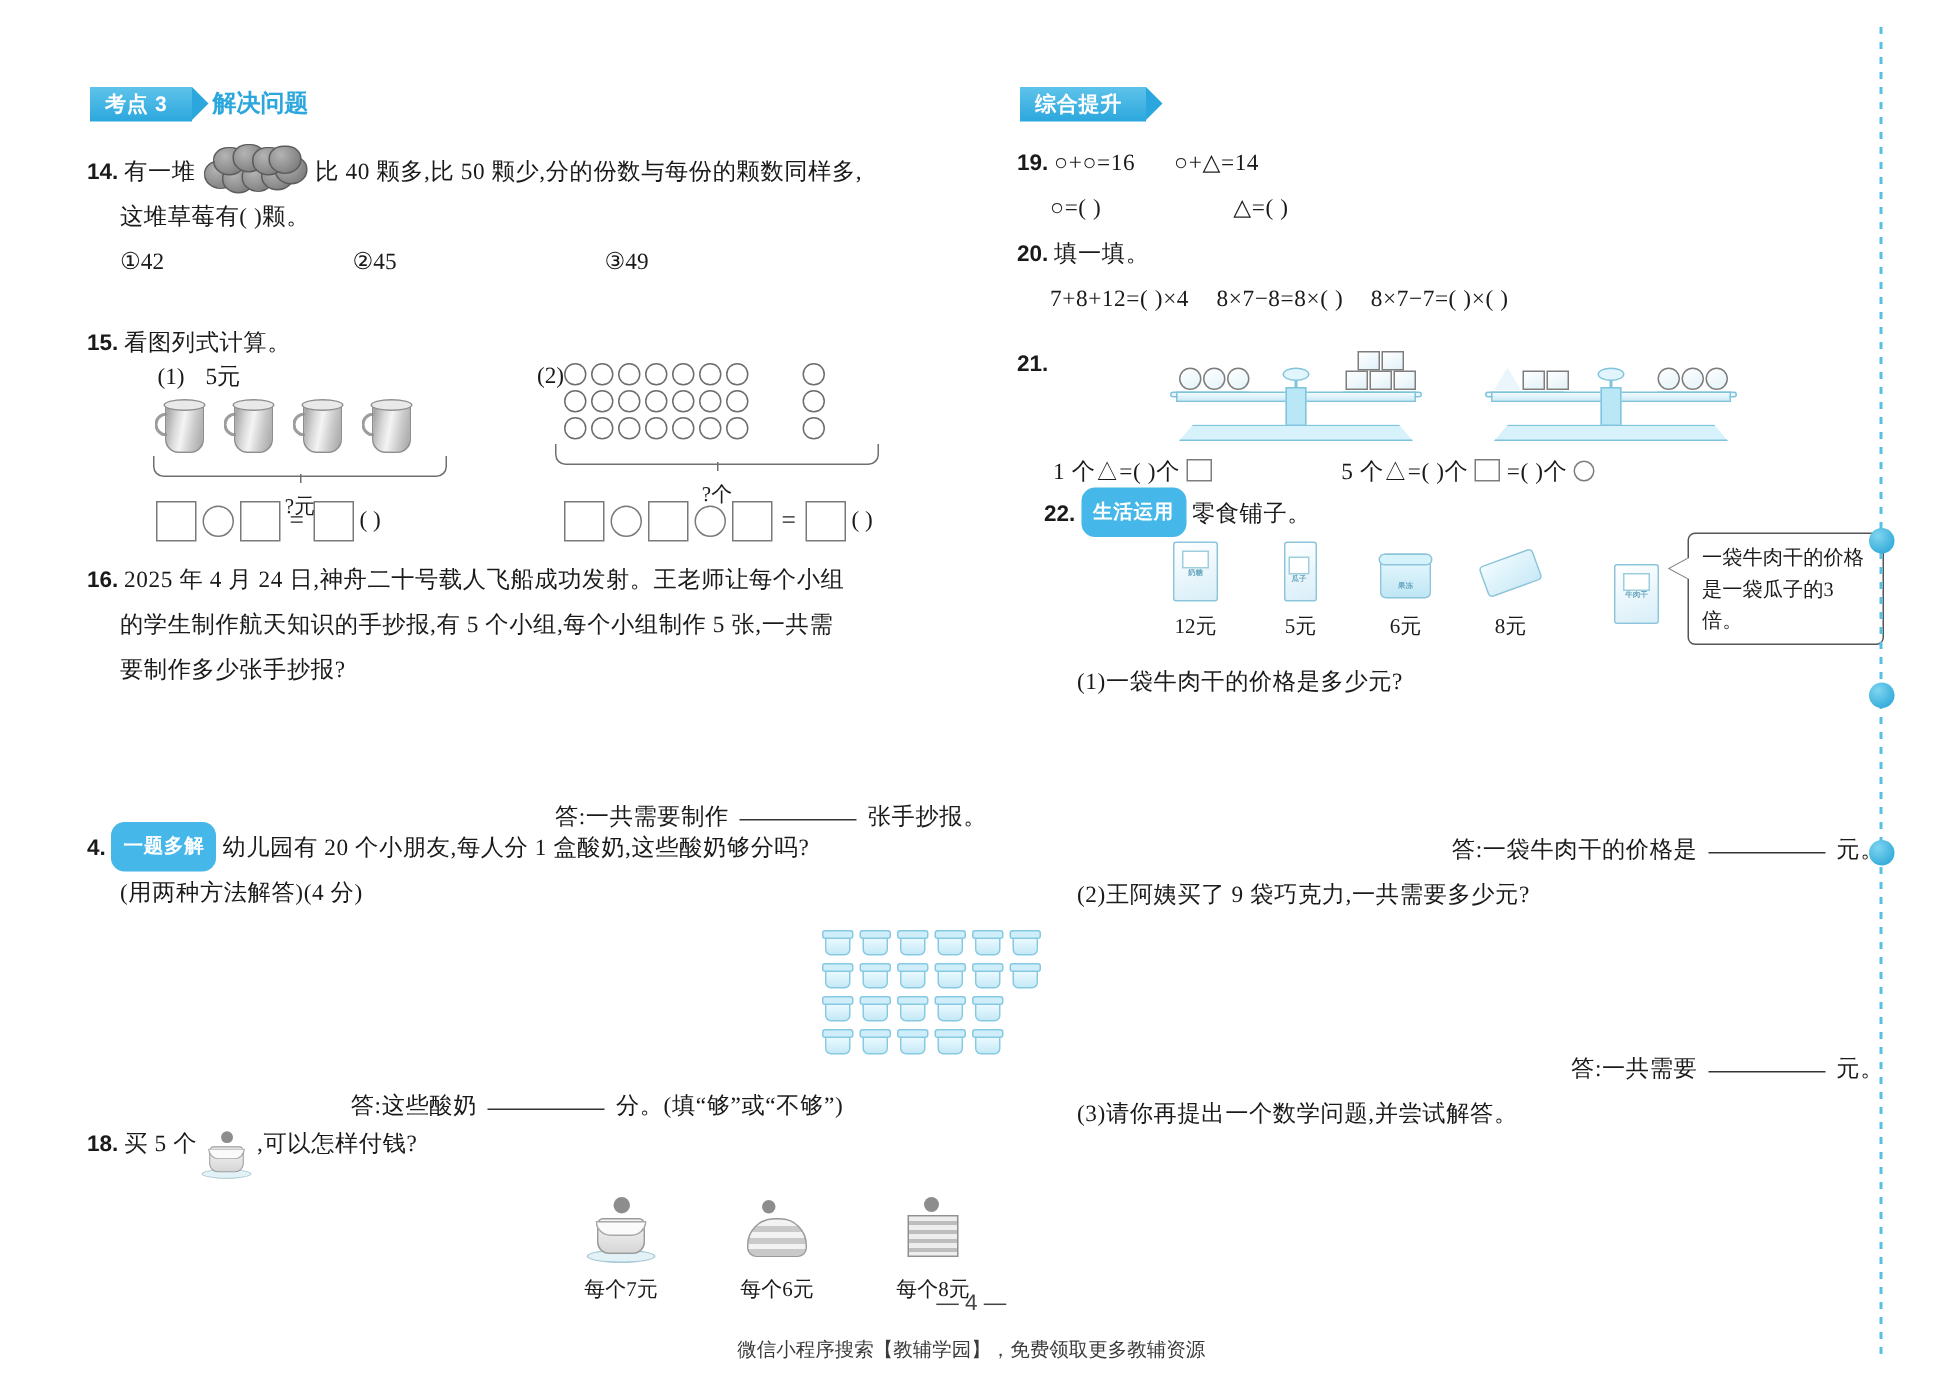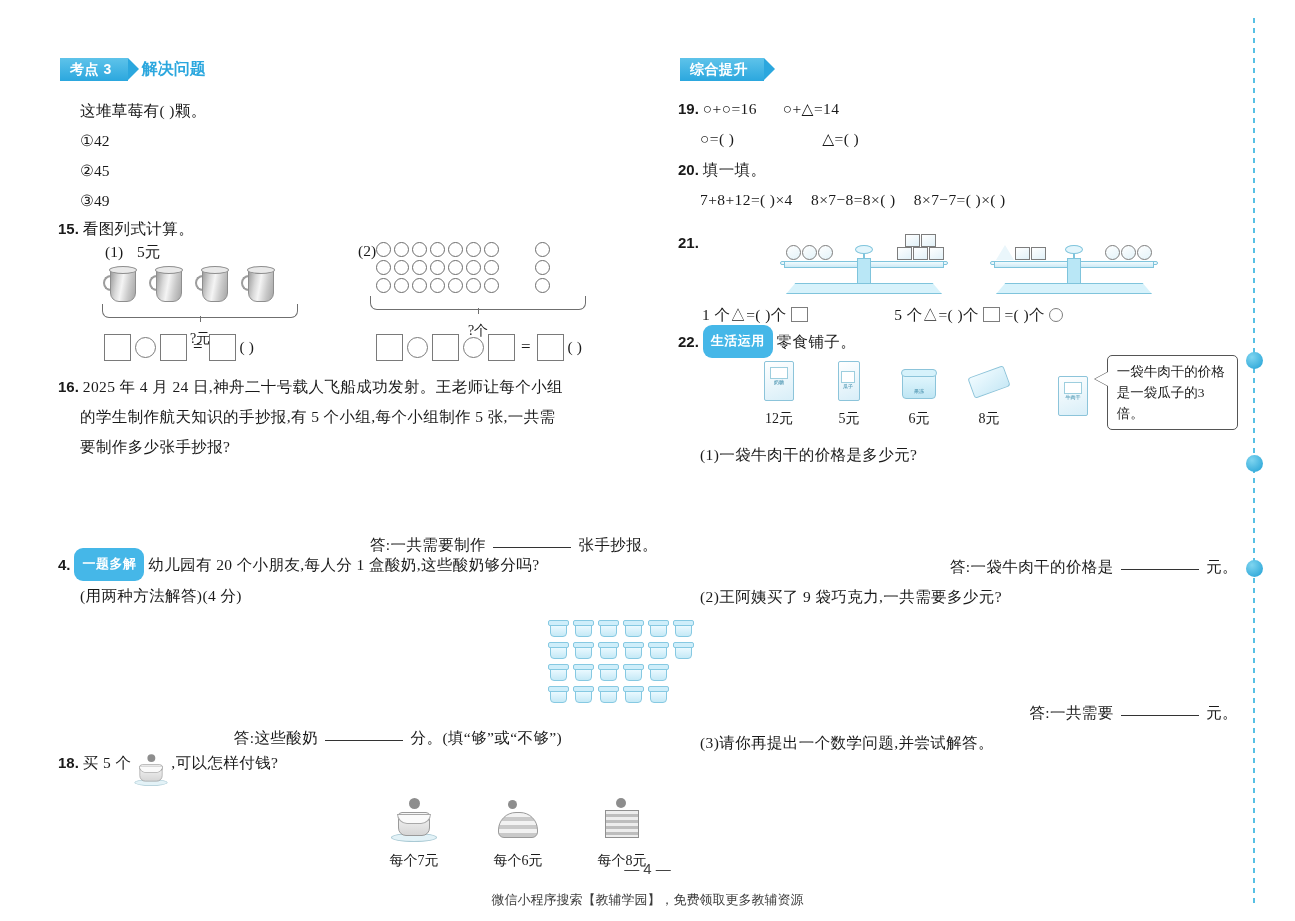--- a/index.html
+++ b/index.html
@@ -56,21 +56,21 @@
   
   .q { position:absolute; font-size:15.5px; line-height:30px; }
   .qn { font-weight:bold; font-family:"Liberation Sans", sans-serif; font-size:15px; }
   .body-txt { letter-spacing:.4px; }
   .indent { margin-left:22px; }
 
   .fillline { display:inline-block; border-bottom:1px solid #333; width:78px; height:1px; vertical-align:2px; margin:0 3px; }
   .ans-right { text-align:right; }
 
   
-  .opts { display:flex; margin-left:22px;flex-direction:column; }
+  .opts { display:flex; margin-left:22px; }
   .opts span { display:inline-block; }
 
   
   .eqrow { display:flex; align-items:center; gap:4px; }
   .bx { width:27px; height:27px; border:1px solid #7a7a7a; display:inline-block; }
   .ov { width:21px; height:21px; border:1px solid #7a7a7a; border-radius:50%; display:inline-block; }
   .eqsign { font-size:17px; padding:0 2px; }
 
   
   .mug { width:34px; height:40px; position:relative; }
@@ -205,20 +205,32 @@
 <div class="page">
 
   <div class="col col-left">
 
     <div class="badge-wrap" style="position:absolute; top:58px; left:2px;">
       <span class="badge">考点 3</span>
       <span class="badge-title">解决问题</span>
     </div>
 
     <div class="q" style="top:96px; left:0; width:600px;">
+      <div>
+        <span class="qn">14.</span>
+        <span class="body-txt">有一堆</span>
+        <span class="berries">
+          <i style="left:2px;  top:11px;"></i><i style="left:14px; top:14px;"></i>
+          <i style="left:27px; top:13px;"></i><i style="left:40px; top:12px;"></i>
+          <i style="left:49px; top:8px;"></i><i style="left:8px;  top:2px;"></i>
+          <i style="left:21px; top:0px;"></i><i style="left:34px; top:2px;"></i>
+          <i style="left:45px; top:1px;"></i>
+        </span>
+        <span class="body-txt">比 40 颗多,比 50 颗少,分的份数与每份的颗数同样多,</span>
+      </div>
       <div class="indent body-txt">这堆草莓有(           )颗。</div>
       <div class="opts">
         <span style="width:155px;">①42</span>
         <span style="width:168px;">②45</span>
         <span>③49</span>
       </div>
     </div>
 
     <div class="q" style="top:214px; left:0; width:600px;">
       <div>
@@ -581,21 +593,21 @@
       <div class="body-txt" style="position:absolute; top:72px; left:24px;">
         <span>1 个△=(        )个</span>
         <span style="display:inline-block; width:17px; height:15px; border:1px solid #7d7d7d; vertical-align:-2px;"></span>
         <span style="margin-left:82px;">5 个△=(        )个</span>
         <span style="display:inline-block; width:17px; height:15px; border:1px solid #7d7d7d; vertical-align:-2px;"></span>
         <span>=(        )个</span>
         <span style="display:inline-block; width:14px; height:14px; border:1px solid #7d7d7d; border-radius:50%; vertical-align:-2px;"></span>
       </div>
     </div>
 
-    <div class="q" style="top:325px; left:0; width:560px;">
+    <div class="q" style="top:325px; left:18px; width:560px;">
       <div>
         <span class="qn">22.</span>
         <span class="pill">生活运用</span>
         <span class="body-txt">零食铺子。</span>
       </div>
 
       <div style="position:absolute; top:30px; left:80px; display:flex; gap:28px; align-items:flex-start;">
         <div>
           <div class="snack">
             <b class="pk"></b>

